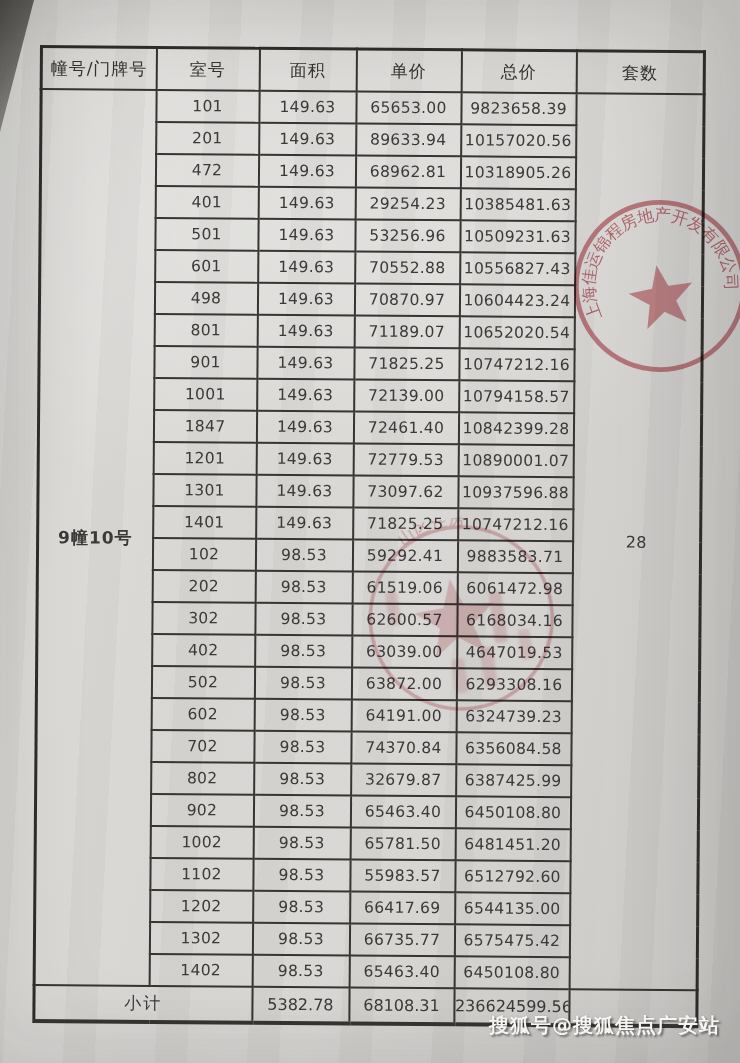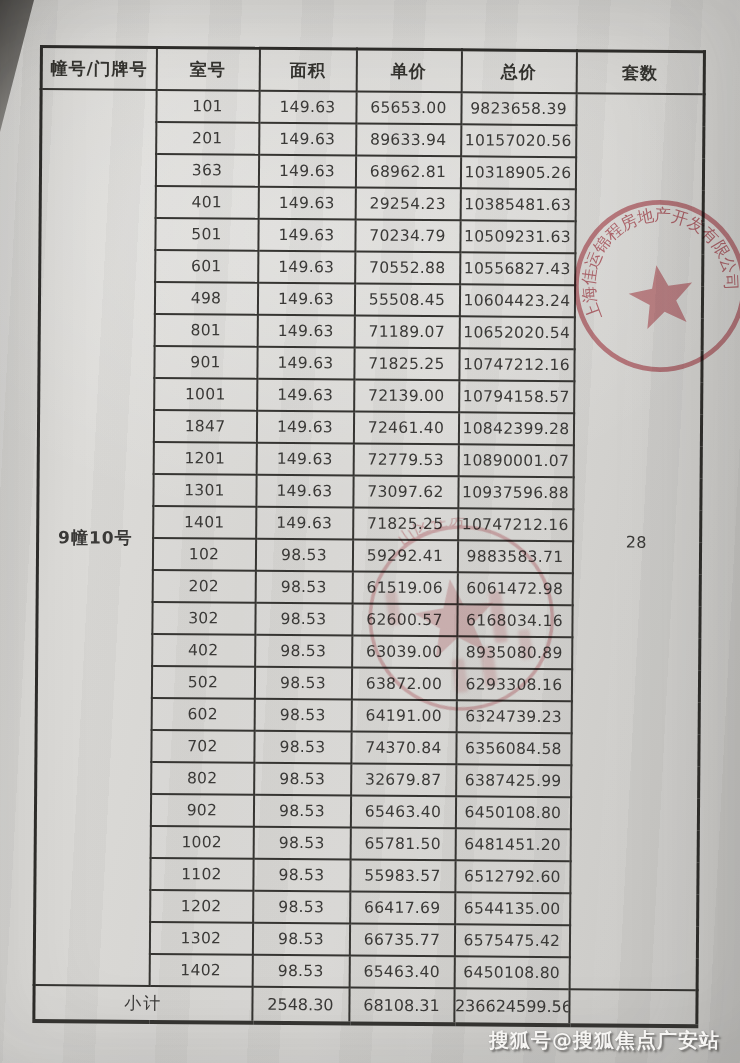--- a/index.html
+++ b/index.html
@@ -41,41 +41,41 @@
     background:transparent;
     color:#3b3a38;
   }
   .price-table th,.price-table td{
     border:2px solid #363532;
     text-align:center;vertical-align:middle;
     padding:0;overflow:hidden;white-space:nowrap;
   }
   .price-table{border:3px solid #2e2d2a;}
   .price-table thead th{
-    height:40px;font-size:17px;font-weight:bold;color:#34332f;
+    height:40px;font-size:17px;font-weight:normal;color:#34332f;
     letter-spacing:1px;
   }
   .price-table tbody td{height:30px;font-size:15.5px;letter-spacing:.3px;}
   .price-table td.building-cell{font-size:17px;font-weight:bold;letter-spacing:1px;}
   .price-table td.count-cell{font-size:16px;}
   .price-table tfoot td{height:33px;font-size:16px;border-bottom-width:4px;}
   .price-table tfoot td.subtotal-label{font-weight:normal;letter-spacing:2px;font-size:17px;}
 
   
   .stamp{position:absolute;mix-blend-mode:multiply;pointer-events:none;}
   .stamp-company{left:570px;top:196px;width:180px;height:180px;transform:rotate(-10deg);opacity:.92;}
   .stamp-district{left:363px;top:518px;width:196px;height:196px;transform:rotate(-8deg);opacity:.85;filter:blur(0.5px);}
   .seal-arc-text{
     font-family:"DejaVu Serif","DejaVu Sans",serif;
     letter-spacing:1px;
   }
 
   
   .watermark{
-    position:absolute;right:20px;bottom:9px;
+    position:absolute;right:20px;bottom:24px;
     font-size:20px;font-weight:bold;color:#f6f5f3;
     letter-spacing:1px;
     text-shadow:2px 2px 2px rgba(45,44,42,0.55), 0 0 1px rgba(60,60,58,0.4);
   }
 </style>
 </head>
 <body>
 
 <div class="paper"></div>
 <div class="paper-streaks"></div>
@@ -110,47 +110,47 @@
           <td>9823658.39</td>
           <td rowspan="28" class="count-cell">28</td>
         </tr>
         <tr>
           <td>201</td>
           <td>149.63</td>
           <td>89633.94</td>
           <td>10157020.56</td>
         </tr>
         <tr>
-          <td>363</td>
+          <td>472</td>
           <td>149.63</td>
           <td>68962.81</td>
           <td>10318905.26</td>
         </tr>
         <tr>
           <td>401</td>
           <td>149.63</td>
           <td>29254.23</td>
           <td>10385481.63</td>
         </tr>
         <tr>
           <td>501</td>
           <td>149.63</td>
-          <td>70234.79</td>
+          <td>53256.96</td>
           <td>10509231.63</td>
         </tr>
         <tr>
           <td>601</td>
           <td>149.63</td>
           <td>70552.88</td>
           <td>10556827.43</td>
         </tr>
         <tr>
           <td>498</td>
           <td>149.63</td>
-          <td>55508.45</td>
+          <td>70870.97</td>
           <td>10604423.24</td>
         </tr>
         <tr>
           <td>801</td>
           <td>149.63</td>
           <td>71189.07</td>
           <td>10652020.54</td>
         </tr>
         <tr>
           <td>901</td>
@@ -203,21 +203,21 @@
         <tr>
           <td>302</td>
           <td>98.53</td>
           <td>62600.57</td>
           <td>6168034.16</td>
         </tr>
         <tr>
           <td>402</td>
           <td>98.53</td>
           <td>63039.00</td>
-          <td>8935080.89</td>
+          <td>4647019.53</td>
         </tr>
         <tr>
           <td>502</td>
           <td>98.53</td>
           <td>63872.00</td>
           <td>6293308.16</td>
         </tr>
         <tr>
           <td>602</td>
           <td>98.53</td>
@@ -269,21 +269,21 @@
         <tr>
           <td>1402</td>
           <td>98.53</td>
           <td>65463.40</td>
           <td>6450108.80</td>
         </tr>
       </tbody>
     <tfoot>
       <tr>
         <td colspan="2" class="subtotal-label">小计</td>
-        <td>2548.30</td>
+        <td>5382.78</td>
         <td>68108.31</td>
         <td>236624599.56</td>
         <td></td>
       </tr>
     </tfoot>
   </table>
 </div>
 
 <div class="stamp stamp-company">
   <svg width="180" height="180" viewBox="0 0 170 170">

